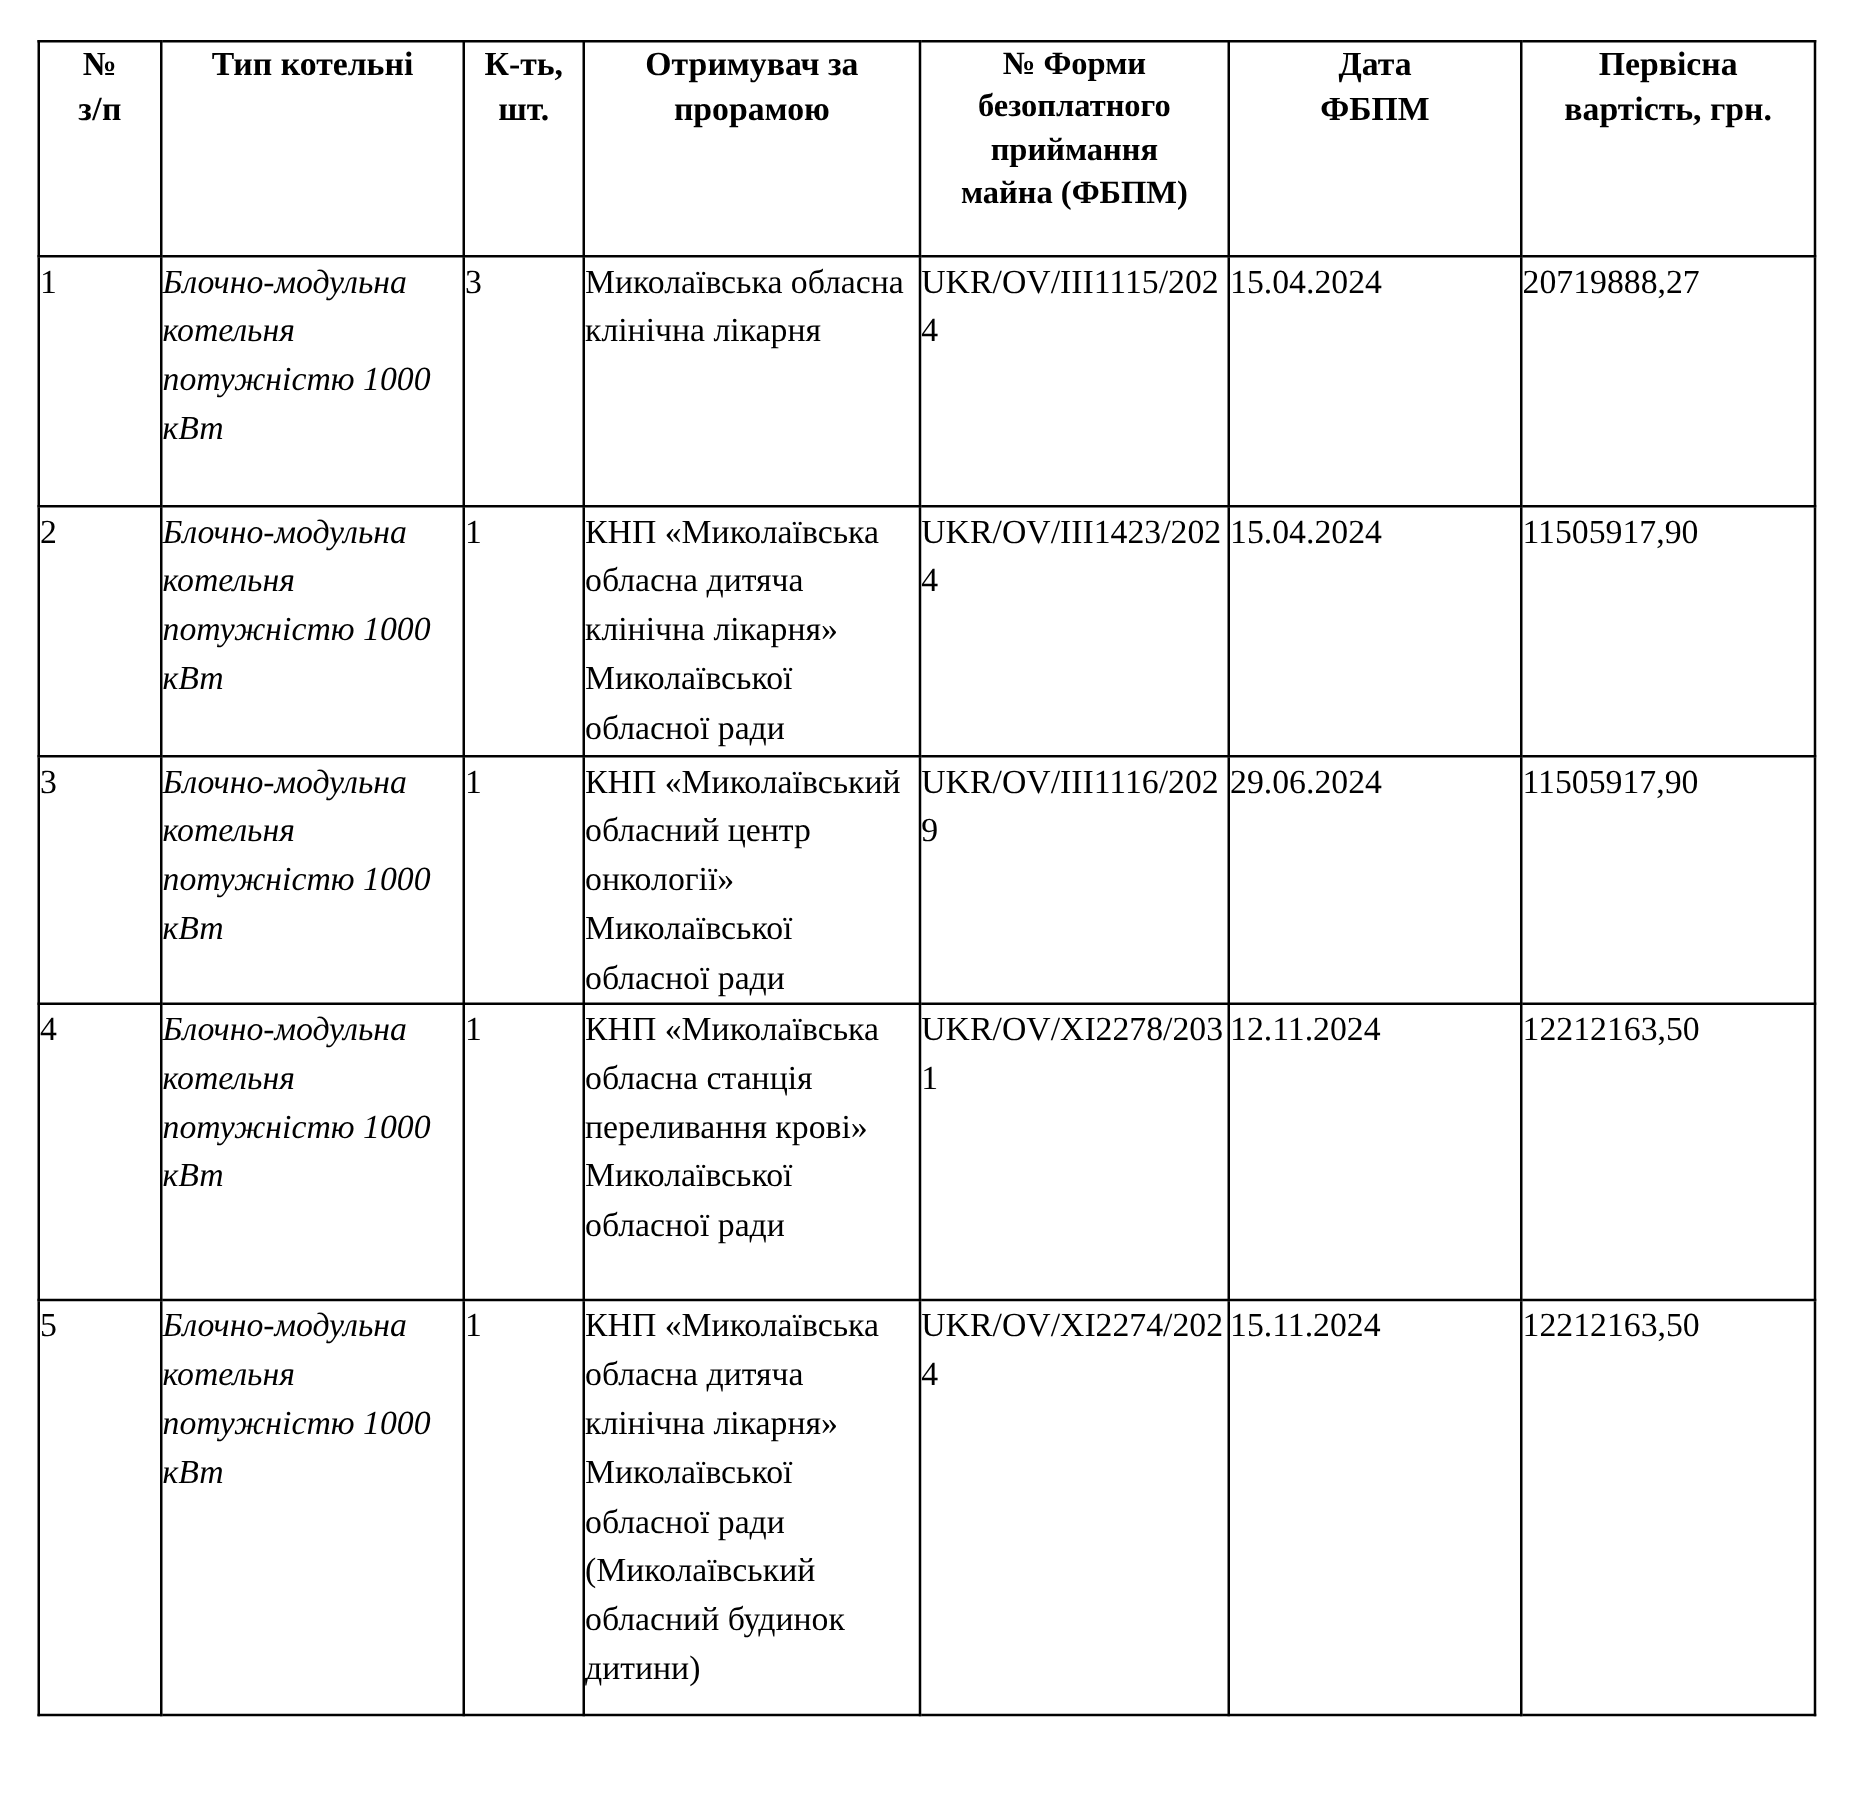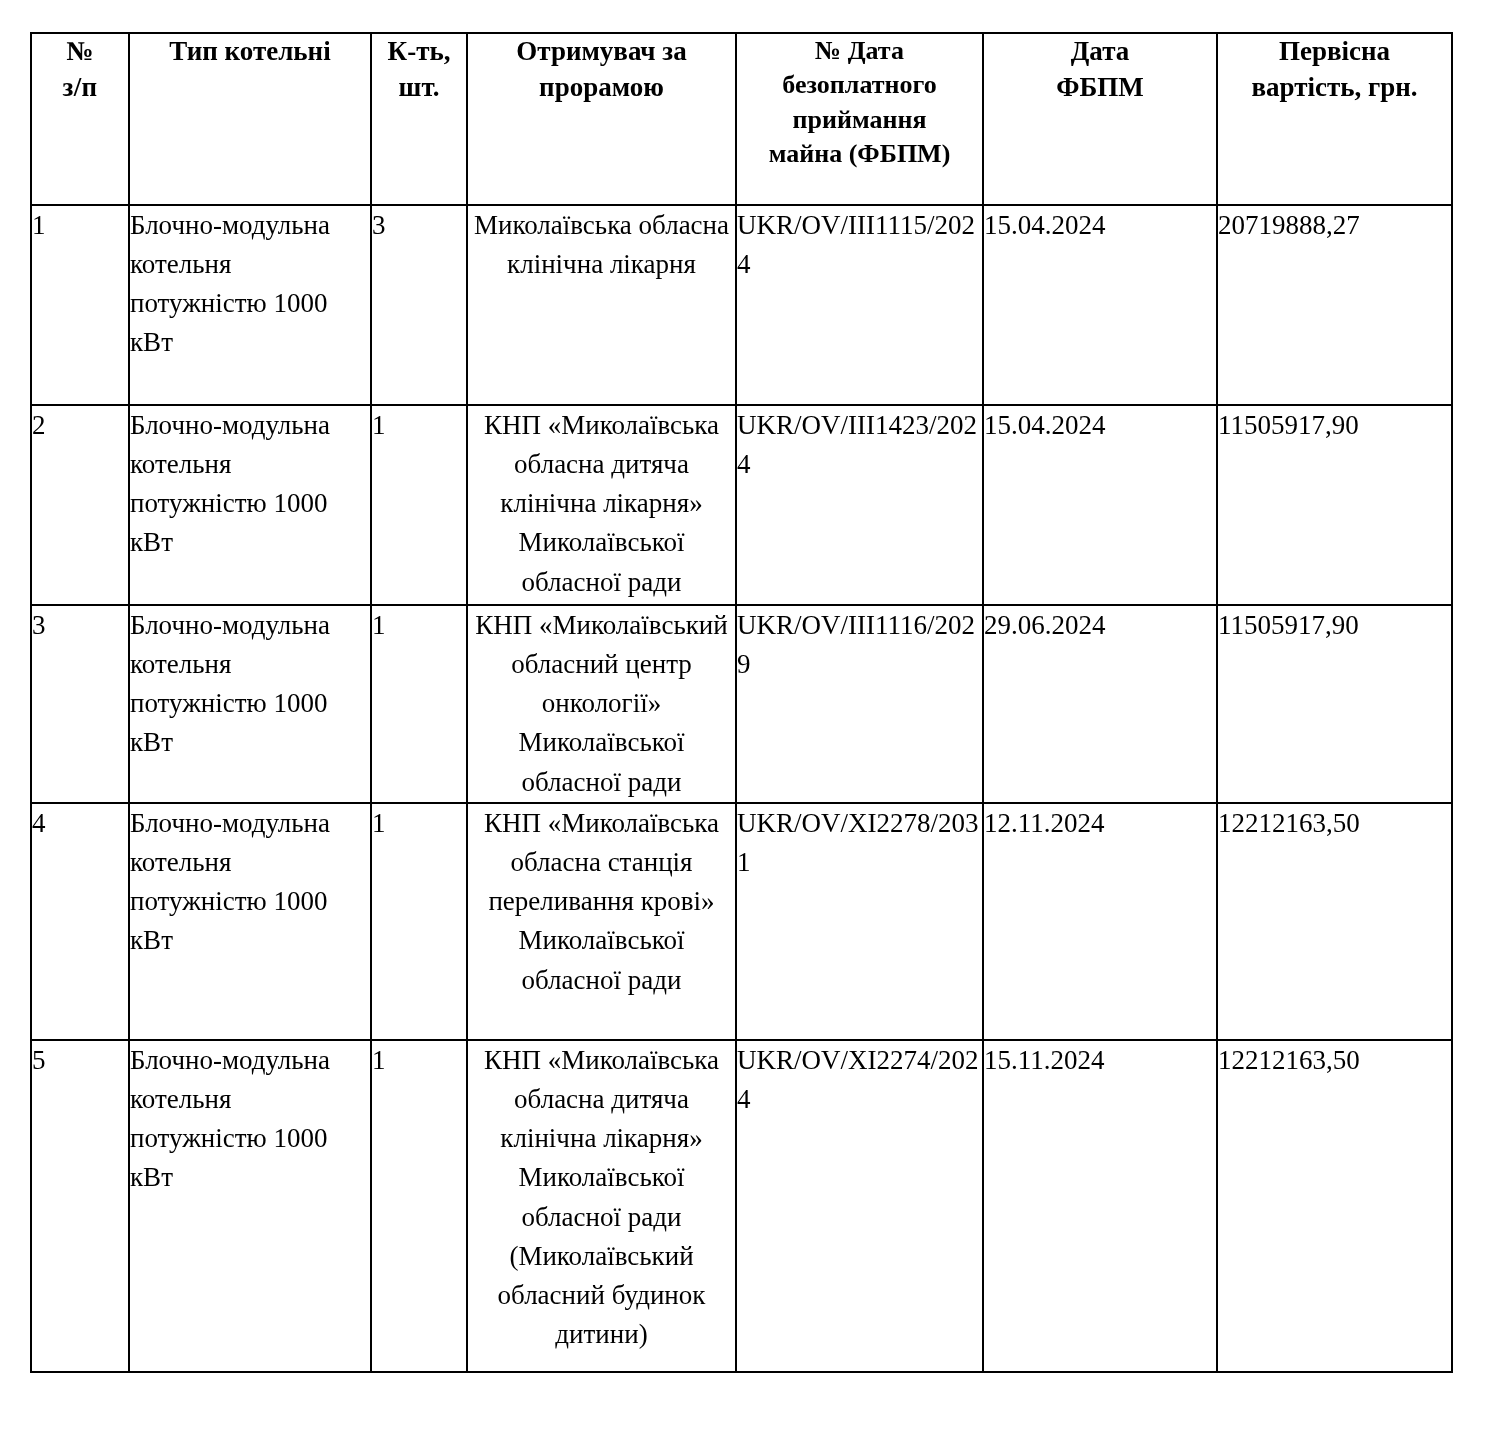--- a/index.html
+++ b/index.html
@@ -70,25 +70,25 @@
     padding-top: 8px;
   }
   td.cell-qty {
     text-align: left;
     padding-left: 22px;
     padding-top: 8px;
   }
   td.cell-type {
     padding-left: 16px;
     padding-top: 18px;
+    font-style: italic;
   }
   td.cell-recv {
     padding-left: 14px;
     padding-top: 8px;
-    text-align: center;
   }
   td.cell-form {
     padding-left: 12px;
     padding-top: 8px;
     word-break: break-all;
   }
   td.cell-date {
     padding-left: 14px;
     padding-top: 8px;
     white-space: nowrap;
@@ -133,21 +133,21 @@
         </th>
         <th class="th-qty">
           <span class="hline">К-ть,</span>
           <span class="hline">шт.</span>
         </th>
         <th class="th-recv">
           <span class="hline">Отримувач за</span>
           <span class="hline">прорамою</span>
         </th>
         <th class="th-form">
-          <span class="hline">№ Дата</span>
+          <span class="hline">№ Форми</span>
           <span class="hline">безоплатного</span>
           <span class="hline">приймання</span>
           <span class="hline">майна (ФБПМ)</span>
         </th>
         <th class="th-date">
           <span class="hline">Дата</span>
           <span class="hline">ФБПМ</span>
         </th>
         <th class="th-cost">
           <span class="hline">Первісна</span>

